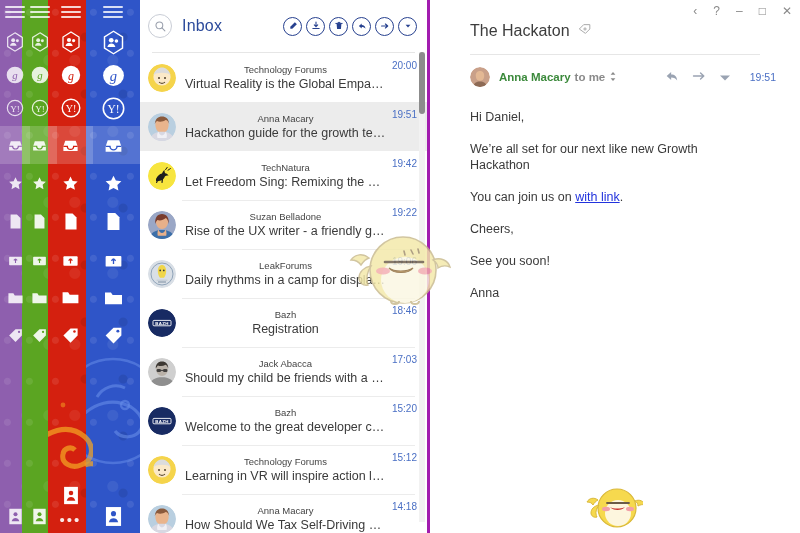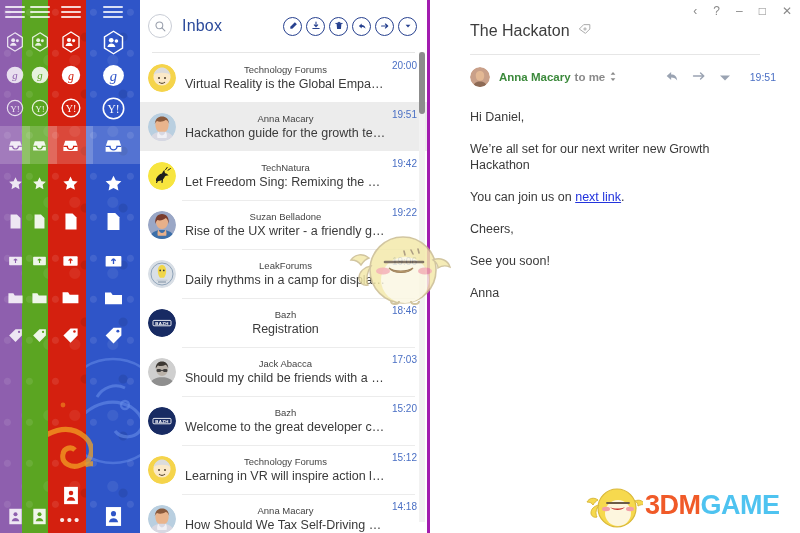--- a/index.html
+++ b/index.html
@@ -699,22 +699,22 @@
           <svg width="12" height="8" viewBox="0 0 12 8">
               <path d="M1 1.6l5 4.8 5-4.8z" fill="#9aa3b2"></path>
             </svg>
         </span>
         <span class="msg-time">19:51</span>
       </div>
     </div>
 
     <div class="body" id="body">
         <p>Hi Daniel,</p>
-        <p>We’re all set for our next writer new Growth Hackathon</p>
-        <p><span>You can join us on </span><a href="#">next link</a><span>.</span></p>
+        <p>We’re all set for our next like new Growth Hackathon</p>
+        <p><span>You can join us on </span><a href="#">with link</a><span>.</span></p>
         <p>Cheers,</p>
         <p>See you soon!</p>
         <p>Anna</p>
       </div>
   </div>
 
   <svg class="wm-bird" viewBox="0 0 108 86">
     <ellipse cx="58" cy="48" rx="33" ry="33" fill="#f3e9a8" stroke="#c8b98c" stroke-width="1.6"></ellipse>
     <ellipse cx="60" cy="58" rx="24" ry="23" fill="#fbf7e2"></ellipse>
     <path d="M24 36c-6-5-14-4-18 2 5 0 8 2 10 5 2-3 5-6 8-7z" fill="#f3e9a8" stroke="#c8b98c" stroke-width="1.4"></path>
@@ -733,18 +733,15 @@
       <ellipse cx="32" cy="28" rx="19" ry="19" fill="#f6d94e" stroke="#d9b83a" stroke-width="1.2"></ellipse>
       <ellipse cx="33" cy="33" rx="13" ry="13" fill="#fdf6de"></ellipse>
       <path d="M13 20c-4-3-9-2-11 2 3 0 5 1 6 3 1-2 3-4 5-5z" fill="#f6d94e" stroke="#d9b83a" stroke-width="1"></path>
       <path d="M14 25c-5 1-8 4-8 8 0 3 3 5 6 4-2-4-1-8 2-12z" fill="#f6d94e" stroke="#d9b83a" stroke-width="1"></path>
       <path d="M50 21c4-2 9 0 10 4-3-1-5 0-7 1 0-2-1-4-3-5z" fill="#f6d94e" stroke="#d9b83a" stroke-width="1"></path>
       <path d="M22 23h22" stroke="#6b5b47" stroke-width="1.8" stroke-linecap="round"></path>
       <path d="M25 27c3 2 11 2 15 0-3 4-12 4-15 0z" fill="#c9302c"></path>
       <ellipse cx="21" cy="29" rx="4" ry="2.2" fill="#f2a0a8"></ellipse>
       <ellipse cx="45" cy="29" rx="4" ry="2.2" fill="#f2a0a8"></ellipse>
     </svg>
-    <div class="wm-logo-txt">
-      <span class="wm-3dm">3DM</span><span class="wm-game">GAME</span>
-    </div>
   </div>
 
 </div>
 
 </body></html>

